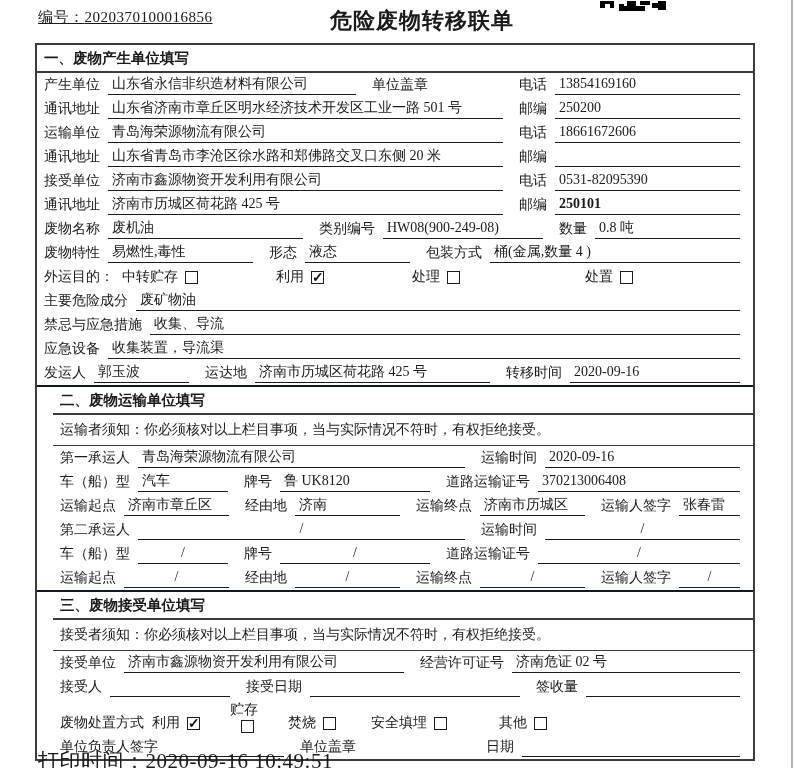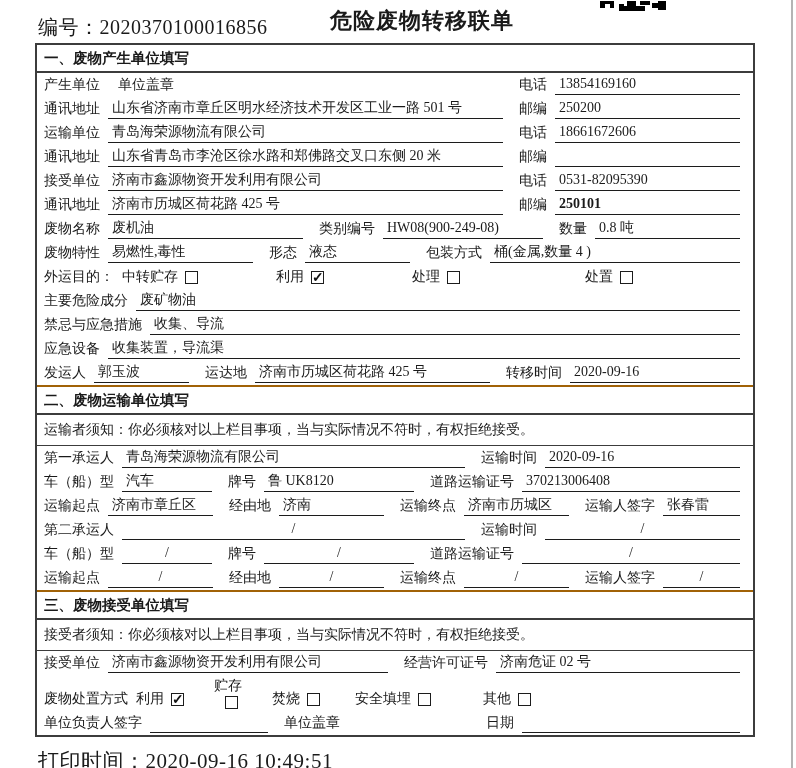--- a/index.html
+++ b/index.html
@@ -9,33 +9,33 @@
     font-family:"Liberation Serif","DejaVu Serif",serif;
     color:#1a1a1a; font-size:14px;
   }
   .page { position:relative; width:796px; height:768px; }
 
   
   .page-edge { position:absolute; top:0; right:3px; width:2px; height:768px; background:#b4b4b4; }
 
   
   .hdr { position:relative; height:43px; }
-  .serial { position:absolute; left:38px; top:14px; font-size:20px; letter-spacing:0.5px; }
+  .serial { position:absolute; left:38px; top:8px; font-size:15px; letter-spacing:0.5px;text-decoration:underline; }
   .doc-title {
     position:absolute; left:330px; top:6px; font-size:22px; font-weight:bold;
     font-family:"Liberation Sans","DejaVu Sans",sans-serif; letter-spacing:1px;
   }
   .qr-frag { position:absolute; left:600px; top:0; }
 
   
   .form-table {
     position:absolute; left:35px; top:43px; width:720px;
     border:2px solid #3c3c3c; background:#fff;
   }
-  .section + .section { border-top:2px solid #a16207; }
+  .section + .section { border-top:2px solid #0f172a;padding-left:16px; }
   .sec-title {
     font-family:"Liberation Sans","DejaVu Sans",sans-serif;
     font-weight:bold; font-size:14.5px; padding:4px 7px 3px 7px;
     border-bottom:2px solid #3c3c3c;
   }
   .note { padding:6px 7px; border-bottom:1.5px solid #3c3c3c; }
 
   .row { display:flex; align-items:flex-end; min-height:24px; padding:1px 7px 2px 7px; }
   .lbl { white-space:nowrap; line-height:20px; margin-right:8px; flex:0 0 auto; }
   .lbl.mid { margin-left:10px; }
@@ -83,20 +83,21 @@
         <rect x="58" y="0" width="8" height="9" fill="#000"></rect>
       </svg>
     </span>
   </div>
 
   <div class="form-table">
       <div class="section">
         <div class="sec-title">一、废物产生单位填写</div>
         <div class="row">
           <span class="lbl">产生单位</span>
+          <span class="fld fixed" style="width: 248px;">山东省永信非织造材料有限公司</span>
           <span class="lbl mid">单位盖章</span>
           <span class="spacer"></span>
           <span class="lbl mid">电话</span>
           <span class="fld fixed" style="width: 185px;">13854169160</span>
         </div>
         <div class="row">
           <span class="lbl">通讯地址</span>
           <span class="fld grow">山东省济南市章丘区明水经济技术开发区工业一路 501 号</span>
           <span class="lbl mid">邮编</span>
           <span class="fld fixed" style="width: 185px;">250200</span>
@@ -236,20 +237,28 @@
       <div class="section">
         <div class="sec-title">三、废物接受单位填写</div>
         <div class="note">接受者须知：你必须核对以上栏目事项，当与实际情况不符时，有权拒绝接受。</div>
         <div class="row">
           <span class="lbl">接受单位</span>
           <span class="fld fixed" style="width: 280px;">济南市鑫源物资开发利用有限公司</span>
           <span class="lbl mid">经营许可证号</span>
           <span class="fld grow">济南危证 02 号</span>
         </div>
         <div class="row">
+          <span class="lbl">接受人</span>
+          <span class="fld fixed" style="width: 120px;"></span>
+          <span class="lbl mid">接受日期</span>
+          <span class="fld fixed" style="width: 210px;"></span>
+          <span class="lbl mid">签收量</span>
+          <span class="fld grow"></span>
+        </div>
+        <div class="row">
           <span class="lbl">废物处置方式</span>
           <span class="chk" style="margin-right: 30px;">
             <span class="chk-label">利用</span>
             <span class="box checked"></span>
           </span>
           <span class="chk" style="margin-right: 30px; flex-direction: column;">
             <span class="chk-label">贮存</span>
             <span class="box"></span>
           </span>
           <span class="chk" style="margin-right: 35px;">

